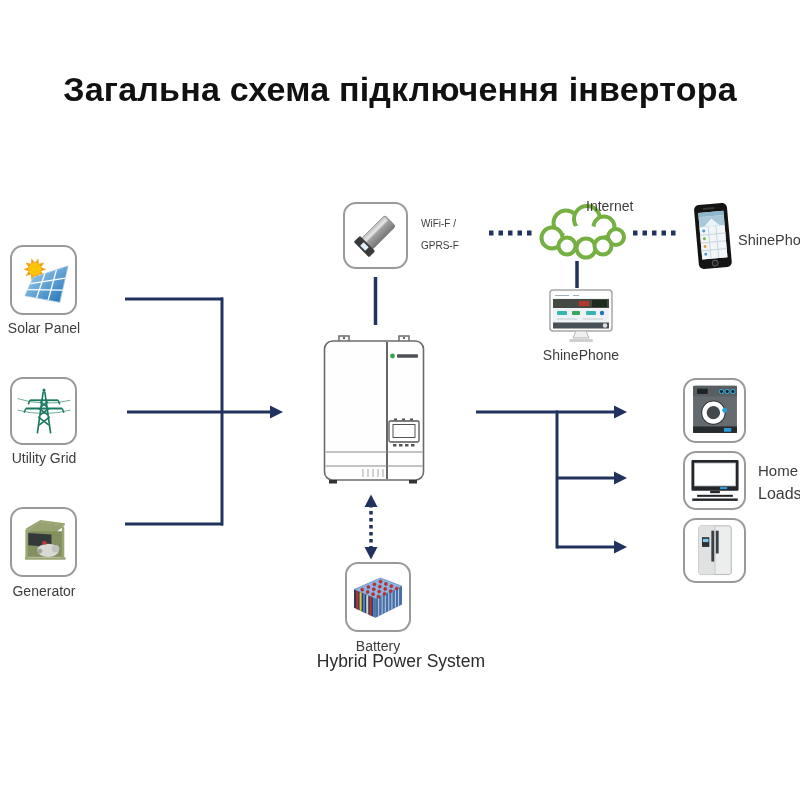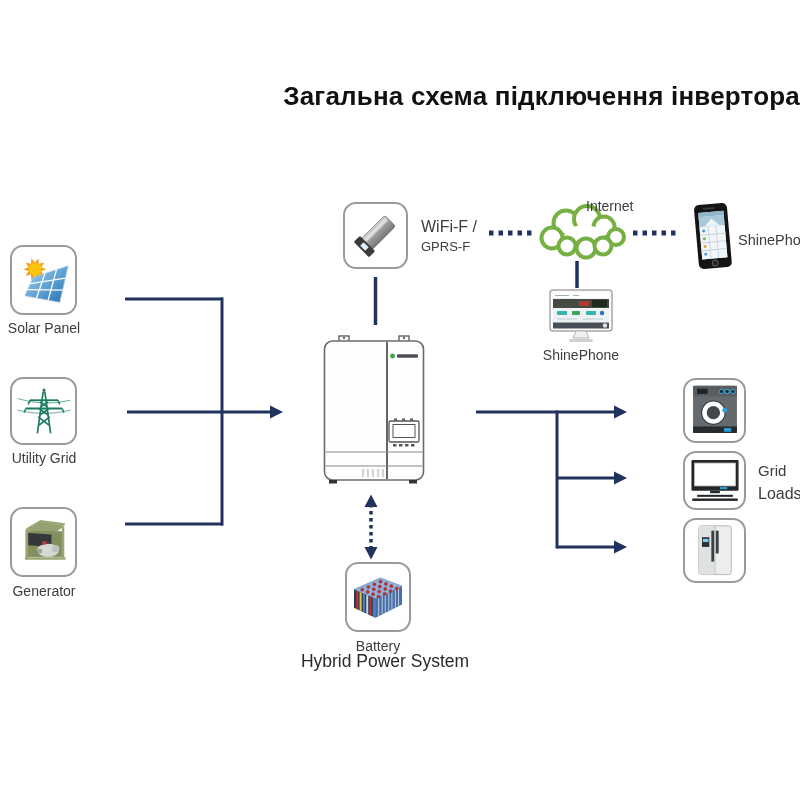--- a/index.html
+++ b/index.html
@@ -4,32 +4,32 @@
 <style>
   html,body{margin:0;padding:0;}
   body{
     width:800px;height:800px;position:relative;overflow:hidden;
     background:#ffffff;font-family:"Liberation Sans",sans-serif;
     --connector-navy:#22325e; --cloud-green:#76b043; --accent-blue:#2a9fd8;
     --label-gray:#3d3d3d; --box-border:#9a9a9a;
   }
   .abs{position:absolute;}
   .title{
-    left:0;top:70px;width:800px;text-align:right;
-    font-size:26px;font-weight:700;color:#111;letter-spacing:.2px;margin-top:11px;
+    left:0;top:70px;width:800px;text-align:center;
+    font-size:34px;font-weight:700;color:#111;letter-spacing:.2px;
   }
   .node-box{
     position:absolute;background:#fff;border:2px solid var(--box-border);
     border-radius:13px;display:flex;align-items:center;justify-content:center;
     box-sizing:border-box;
   }
   .lbl{position:absolute;color:var(--label-gray);font-size:14px;line-height:1.15;}
   .lbl.c{text-align:center;}
   .caption{
-    position:absolute;left:285px;top:651px;width:200px;text-align:center;
+    position:absolute;left:285px;top:651px;width:200px;text-align:right;
     font-size:17.5px;color:#2b2b2b;
   }
   svg{display:block;}
   .wire{stroke:var(--connector-navy);fill:none;}
   .ah{fill:var(--connector-navy);stroke:none;}
   .cloudc{fill:#fff;stroke:var(--cloud-green);}
 </style>
 </head>
 <body style="--connector-navy: #22325e; --cloud-green: #76b043; --accent-blue: #2a9fd8; --label-gray: #3d3d3d; --box-border: #9a9a9a;">
 
@@ -129,22 +129,22 @@
     </linearGradient>
       </defs>
     <g transform="rotate(45 34 34)">
       <rect x="25" y="8" width="19" height="42" rx="3" fill="url(#mg)" stroke="#6e6e6e" stroke-width="1"></rect>
       <rect x="28" y="10" width="4" height="38" fill="#eaeaea" opacity=".8"></rect>
       <rect x="21" y="48" width="27" height="11" rx="2" fill="#3a3a3a"></rect>
       <rect x="30" y="50.5" width="9" height="6" fill="#dff0fb"></rect>
     </g>
   </svg>
 </div>
-<div class="lbl" style="left:421px;top:218px;font-size:16px;">WiFi-F /</div>
-<div class="lbl" style="left:421px;top:240px;font-size:13px;">GPRS-F</div>
+<div class="lbl" style="left:421px;top:218px;font-size:10px;">WiFi-F /</div>
+<div class="lbl" style="left:421px;top:240px;font-size:10px;">GPRS-F</div>
 
 <svg class="abs" style="left:536px;top:204px;" width="92" height="58" viewBox="0 0 92 58">
   <g stroke-width="4">
     <circle class="cloudc" cx="30" cy="19" r="12.5"></circle>
     <circle class="cloudc" cx="51" cy="15" r="13"></circle>
     <circle class="cloudc" cx="68" cy="23" r="10.5"></circle>
     <circle class="cloudc" cx="16" cy="34" r="10.5"></circle>
     <circle class="cloudc" cx="80" cy="33" r="8"></circle>
     <ellipse cx="48" cy="33" rx="20" ry="12" fill="#fff" stroke="none"></ellipse>
     <circle class="cloudc" cx="31" cy="42" r="8.5"></circle>
@@ -306,14 +306,14 @@
   <svg width="52" height="54" viewBox="0 0 64 66">
     <rect x="12" y="2" width="40" height="60" rx="3" fill="#eceded" stroke="#b5b5b5" stroke-width="1.2"></rect>
     <rect x="12" y="2" width="20" height="60" rx="3" fill="#e0e2e2"></rect>
     <line x1="32" y1="2" x2="32" y2="62" stroke="#c0c0c0" stroke-width="1"></line>
     <rect x="27.5" y="8" width="3.5" height="38" fill="#3a4045"></rect>
     <rect x="33" y="8" width="3.5" height="28" fill="#3a4045"></rect>
     <rect x="16" y="16" width="9" height="12" fill="#2b3035"></rect>
     <rect x="17" y="18" width="7" height="4" fill="#7ec8e8"></rect>
   </svg>
 </div>
-<div class="lbl" style="left:758px;top:462px;font-size:15px;">Grid</div>
+<div class="lbl" style="left:758px;top:462px;font-size:15px;">Home</div>
 <div class="lbl" style="left:758px;top:485px;font-size:16px;">Loads</div>
 
 </body></html>

